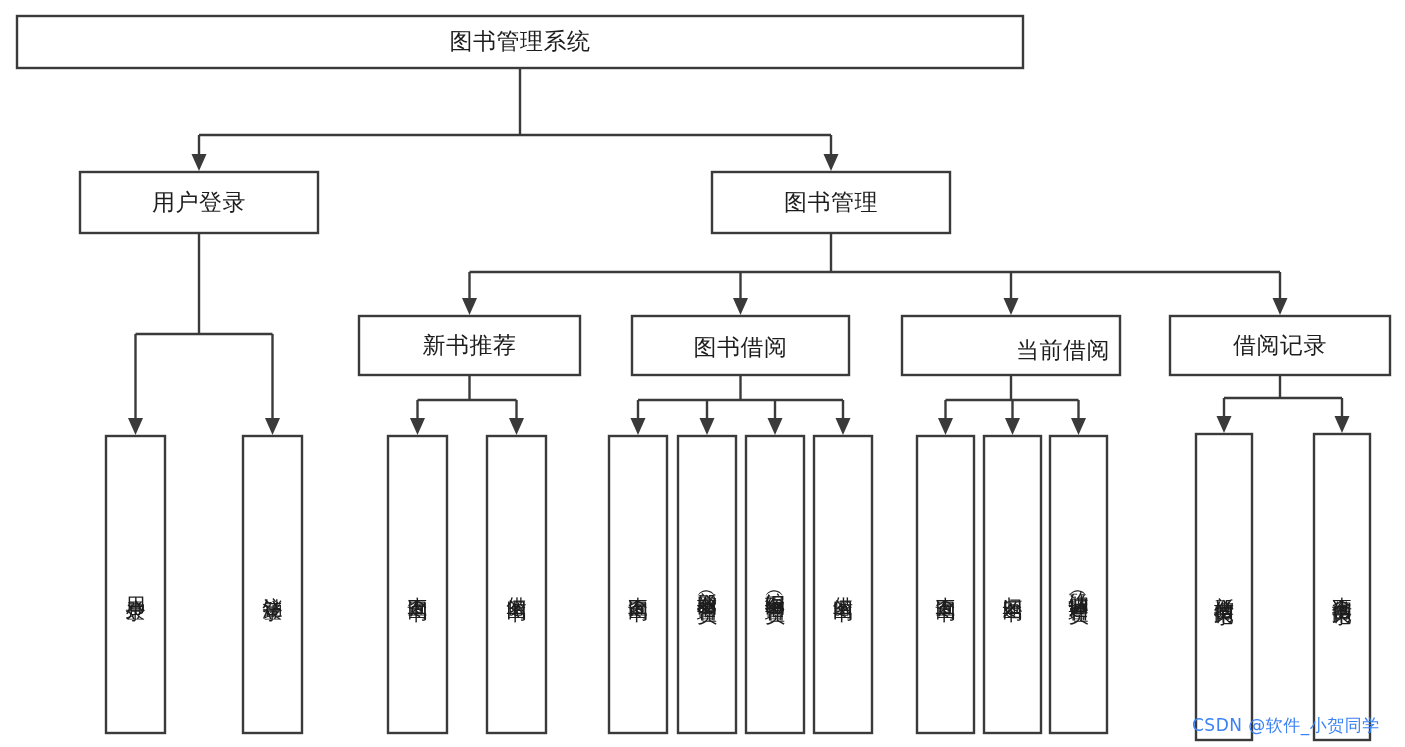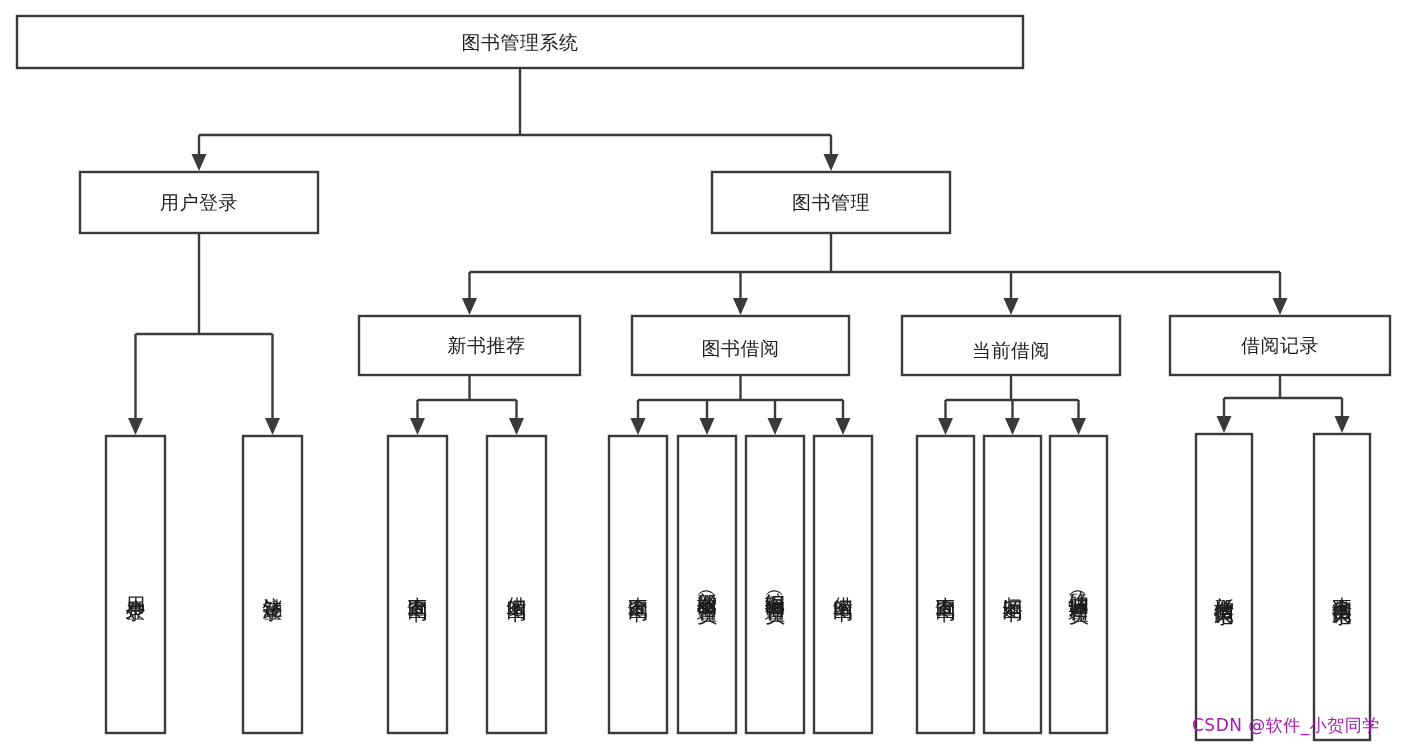--- a/index.html
+++ b/index.html
@@ -46,21 +46,21 @@
     display: flex;
     align-items: center;
     justify-content: center;
     color: #1d1d1d;
     font-family: "DejaVu Sans", "Liberation Sans", sans-serif;
     box-sizing: border-box;
     pointer-events: none;
     white-space: pre;
   }
   .node-label.horizontal {
-    font-size: 19px;
+    font-size: 23px;
     letter-spacing: 0.5px;
     line-height: 1.1;
   }
   .node-label.vertical {
     writing-mode: vertical-rl;
     text-orientation: upright;
     font-size: 20px;
     letter-spacing: 2px;
     line-height: 1.05;
   }
@@ -152,32 +152,32 @@
         <rect x="984" y="436" width="57" height="297" class="node-rect"></rect>
         <rect x="1050" y="436" width="57" height="297" class="node-rect"></rect>
         <rect x="1196" y="434" width="56" height="306" class="node-rect"></rect>
         <rect x="1314" y="434" width="56" height="306" class="node-rect"></rect>
       </g>
   </svg>
   <div id="labels-layer">
       <div class="node-label horizontal" style="left: 17px; top: 16px; width: 1006px; height: 52px;">图书管理系统</div>
       <div class="node-label horizontal" style="left: 80px; top: 172px; width: 238px; height: 61px;">用户登录</div>
       <div class="node-label horizontal" style="left: 712px; top: 172px; width: 238px; height: 61px; border-radius: 9px;">图书管理</div>
-      <div class="node-label horizontal" style="left: 376px; top: 316px; width: 221px; height: 59px;">新书推荐</div>
+      <div class="node-label horizontal" style="left: 359px; top: 316px; width: 221px; height: 59px;">新书推荐</div>
       <div class="node-label horizontal" style="left: 632px; top: 316px; width: 217px; height: 64px;">图书借阅</div>
-      <div class="node-label horizontal" style="left: 902px; top: 316px; width: 218px; height: 69px; text-align: center;">当前借阅</div>
+      <div class="node-label horizontal" style="left: 954px; top: 316px; width: 218px; height: 69px; text-align: center;">当前借阅</div>
       <div class="node-label horizontal" style="left: 1170px; top: 316px; width: 220px; height: 59px;">借阅记录</div>
       <div class="node-label vertical" style="left: 106px; top: 436px; width: 59px; height: 297px;">用户登录</div>
       <div class="node-label vertical" style="left: 243px; top: 436px; width: 59px; height: 297px;">注销登录</div>
       <div class="node-label vertical" style="left: 388px; top: 436px; width: 59px; height: 297px;">查询图书</div>
       <div class="node-label vertical" style="left: 487px; top: 436px; width: 59px; height: 297px;">借阅图书</div>
       <div class="node-label vertical" style="left: 609px; top: 436px; width: 58px; height: 297px;">查询图书</div>
       <div class="node-label vertical" style="left: 678px; top: 436px; width: 58px; height: 297px;">新增图书（管理员）</div>
       <div class="node-label vertical" style="left: 746px; top: 436px; width: 58px; height: 297px;">编辑图书（管理员）</div>
       <div class="node-label vertical" style="left: 814px; top: 436px; width: 58px; height: 297px;">借阅图书</div>
       <div class="node-label vertical" style="left: 917px; top: 436px; width: 57px; height: 297px;">查询图书</div>
       <div class="node-label vertical" style="left: 984px; top: 436px; width: 57px; height: 297px;">归还图书</div>
       <div class="node-label vertical" style="left: 1050px; top: 436px; width: 57px; height: 297px;">确认归还（管理员）</div>
       <div class="node-label vertical" style="left: 1196px; top: 434px; width: 56px; height: 306px;">新增借阅记录</div>
       <div class="node-label vertical" style="left: 1314px; top: 434px; width: 56px; height: 306px;">查询借阅记录</div>
     </div>
-  <div class="watermark" style="left: 1192px; top: 714px; color: #a21caf;">CSDN @软件_小贺同学</div>
+  <div class="watermark" style="left: 1192px; top: 714px; color: #3b82f6;">CSDN @软件_小贺同学</div>
 </div>
 
 </body></html>

